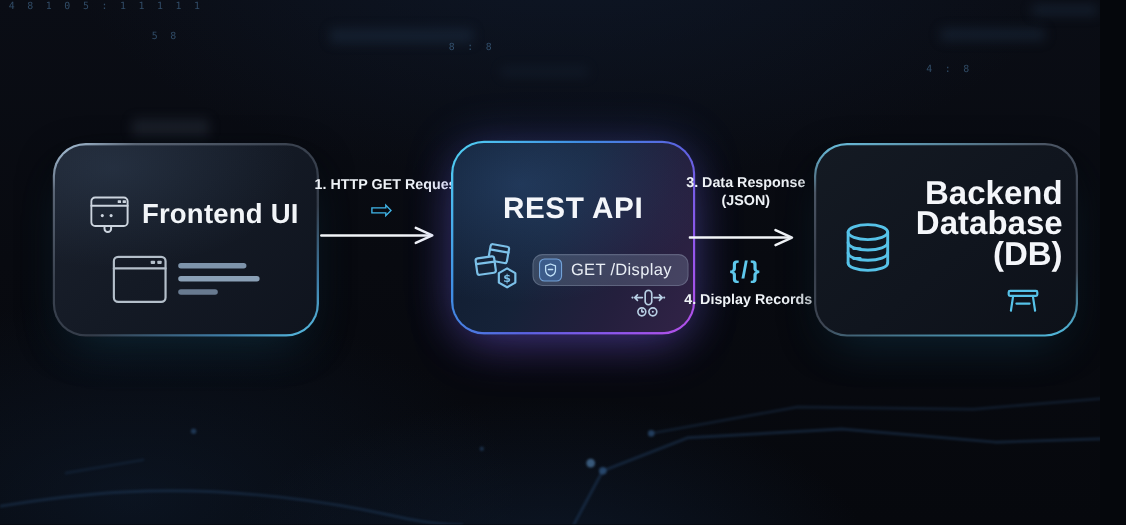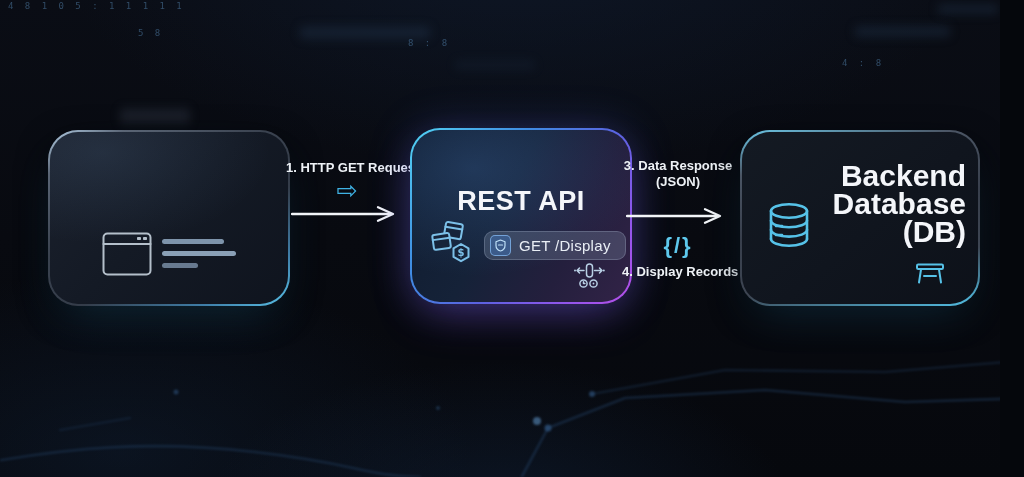--- a/index.html
+++ b/index.html
@@ -46,21 +46,21 @@
   
   .fe-header{position:absolute;left:32px;top:46px;display:flex;align-items:center;gap:11px;}
   .fe-title{font-size:25px;font-weight:700;color:#f2f5f8;letter-spacing:.2px;white-space:nowrap;}
   .fe-mock{position:absolute;left:52px;top:100px;display:flex;gap:10px;align-items:flex-start;}
   .fe-lines{display:flex;flex-direction:column;gap:7px;margin-top:7px;}
   .fe-line{height:5px;border-radius:3px;background:#7e94ab;}
   .fe-line.l1{width:62px;}
   .fe-line.l2{width:74px;background:#8aa0b6;}
   .fe-line.l3{width:36px;opacity:.8;}
   
-  .api-title{margin:0;padding-top:56px;text-align:center;font-size:27px;font-weight:700;
+  .api-title{margin:0;padding-top:44px;text-align:center;font-size:27px;font-weight:700;
     color:#f4f6fa;letter-spacing:.5px;}
   .api-row{position:absolute;left:16px;top:90px;display:flex;align-items:center;gap:8px;}
   .get-pill{display:flex;align-items:center;gap:8px;height:27px;padding:0 14px 0 5px;
     border-radius:9px;background:rgba(125,140,165,.32);border:1px solid rgba(205,220,240,.22);}
   .pill-icon{width:19px;height:19px;border-radius:5px;background:rgba(62,112,180,.5);
     border:1px solid rgba(130,180,235,.8);display:flex;align-items:center;justify-content:center;}
   .pill-text{font-size:15px;color:#e9eef5;letter-spacing:.3px;white-space:nowrap;}
   .api-corner{position:absolute;right:24px;bottom:13px;}
   
   .db-title{position:absolute;left:58px;right:12px;top:30px;text-align:right;
@@ -101,20 +101,32 @@
   <div class="strip s3"></div>
   <div class="strip s4"></div>
   <div class="strip s5"></div>
   <span class="frag f1">4 8  1 0 5 :  1 1 1 1 1</span>
   <span class="frag f2">5 8</span>
   <span class="frag f3">8 : 8</span>
   <span class="frag f4">4 : 8</span>
 
   <div class="card" id="card-frontend">
     <div class="card-inner">
+      <div class="fe-header">
+        <svg width="36" height="34" viewBox="0 0 36 34" fill="none" stroke="#ccd4de" stroke-width="1.8" stroke-linecap="round" stroke-linejoin="round">
+          <rect x="1" y="1.5" width="33" height="26" rx="3.5"></rect>
+          <line x1="1" y1="9" x2="34" y2="9"></line>
+          <rect x="25" y="4" width="3" height="2.5" rx=".5" fill="#ccd4de" stroke="none"></rect>
+          <rect x="29.5" y="4" width="3" height="2.5" rx=".5" fill="#ccd4de" stroke="none"></rect>
+          <circle cx="11" cy="18" r="1.4" fill="#ccd4de" stroke="none"></circle>
+          <circle cx="19" cy="18" r="1.4" fill="#ccd4de" stroke="none"></circle>
+          <path d="M13 27.5 v2.5 a3 3 0 0 0 6 0 v-2.5"></path>
+        </svg>
+        <span class="fe-title">Frontend UI</span>
+      </div>
       <div class="fe-mock">
         <svg width="50" height="44" viewBox="0 0 50 44" fill="none" stroke="#b4bfca" stroke-width="2" stroke-linecap="round" stroke-linejoin="round">
           <rect x="1.5" y="1.5" width="47" height="41" rx="4"></rect>
           <line x1="1.5" y1="12" x2="48.5" y2="12"></line>
           <rect x="35" y="5" width="4" height="3" rx=".8" fill="#b4bfca" stroke="none"></rect>
           <rect x="41" y="5" width="4" height="3" rx=".8" fill="#b4bfca" stroke="none"></rect>
         </svg>
         <div class="fe-lines">
           <div class="fe-line l1"></div>
           <div class="fe-line l2"></div>

